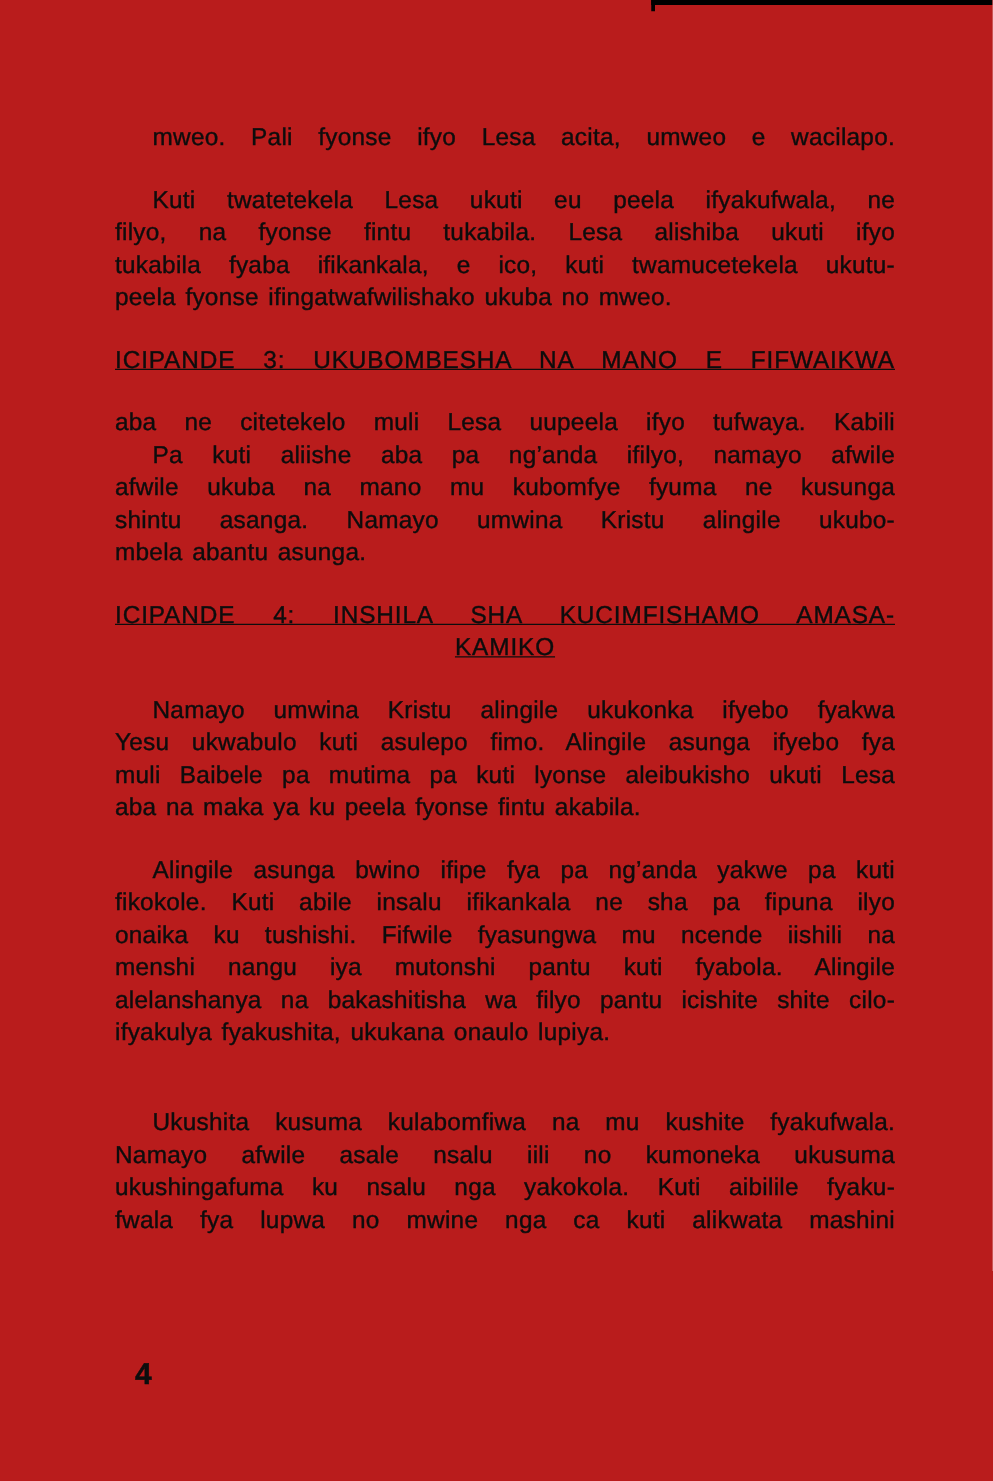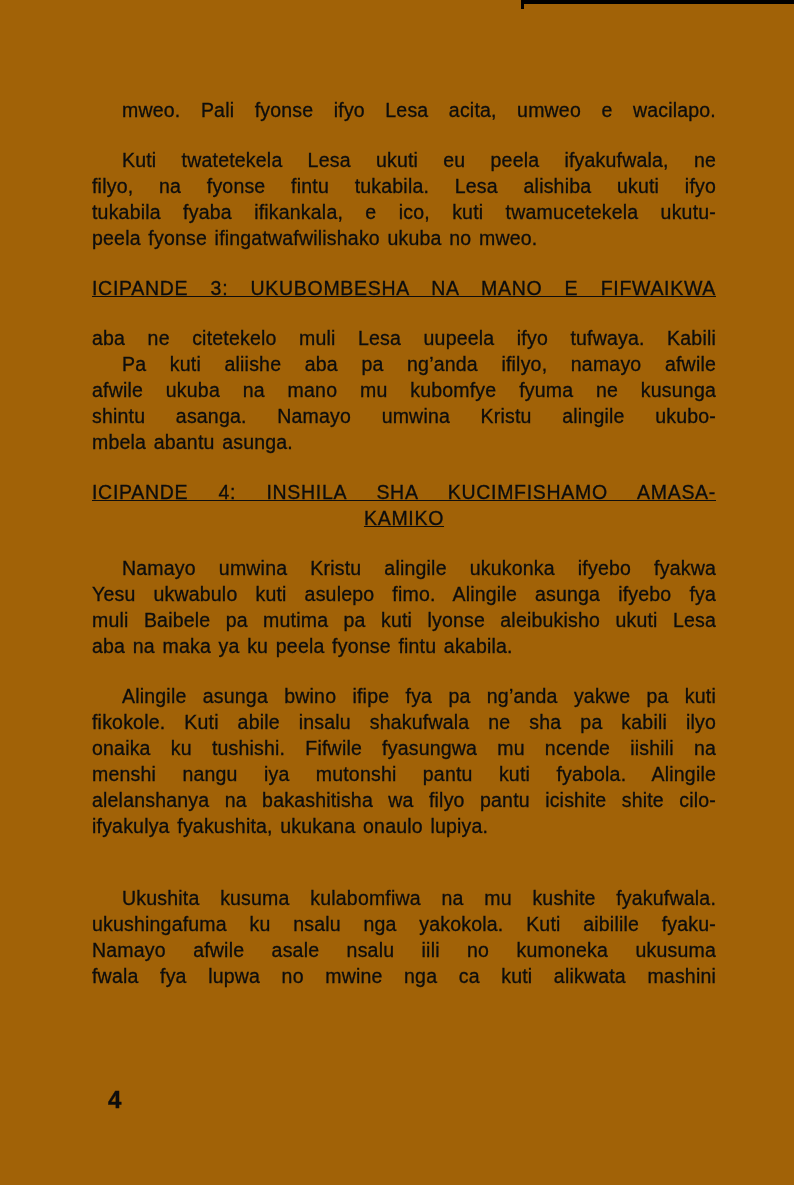--- a/index.html
+++ b/index.html
@@ -1,20 +1,20 @@
 <!DOCTYPE html>
 <html><head>
 <meta charset="utf-8">
 <style>
   html, body { margin: 0; padding: 0; }
   .page {
     position: relative;
     width: 794px;
     height: 1185px;
-    background: #a16207;
+    background: #b91c1c;
     overflow: hidden;
     font-family: "Liberation Sans", sans-serif;
     color: #0d0d0d;
   }
   .scan-line {
     position: absolute;
     left: 521px;
     top: 0;
     width: 273px;
     height: 4px;
@@ -99,31 +99,31 @@
 
     <div class="block">
       <div class="ln indent">Namayo umwina Kristu alingile ukukonka ifyebo fyakwa</div>
       <div class="ln">Yesu ukwabulo kuti asulepo fimo. Alingile asunga ifyebo fya</div>
       <div class="ln">muli Baibele pa mutima pa kuti lyonse aleibukisho ukuti Lesa</div>
       <div class="ln end">aba na maka ya ku peela fyonse fintu akabila.</div>
     </div>
 
     <div class="block">
       <div class="ln indent">Alingile asunga bwino ifipe fya pa ng’anda yakwe pa kuti</div>
-      <div class="ln">fikokole. Kuti abile insalu shakufwala ne sha pa kabili ilyo</div>
+      <div class="ln">fikokole. Kuti abile insalu ifikankala ne sha pa fipuna ilyo</div>
       <div class="ln">onaika ku tushishi. Fifwile fyasungwa mu ncende iishili na</div>
       <div class="ln">menshi nangu iya mutonshi pantu kuti fyabola. Alingile</div>
       <div class="ln">alelanshanya na bakashitisha wa filyo pantu icishite shite cilo-</div>
       <div class="ln end">ifyakulya fyakushita, ukukana onaulo lupiya.</div>
     </div>
 
     <div class="block gap-large">
       <div class="ln indent">Ukushita kusuma kulabomfiwa na mu kushite fyakufwala.</div>
+      <div class="ln">Namayo afwile asale nsalu iili no kumoneka ukusuma</div>
       <div class="ln">ukushingafuma ku nsalu nga yakokola. Kuti aibilile fyaku-</div>
-      <div class="ln">Namayo afwile asale nsalu iili no kumoneka ukusuma</div>
       <div class="ln">fwala fya lupwa no mwine nga ca kuti alikwata mashini</div>
     </div>
 
   </div>
 
   <div class="page-number">4</div>
 
 </div>
 
 </body></html>

